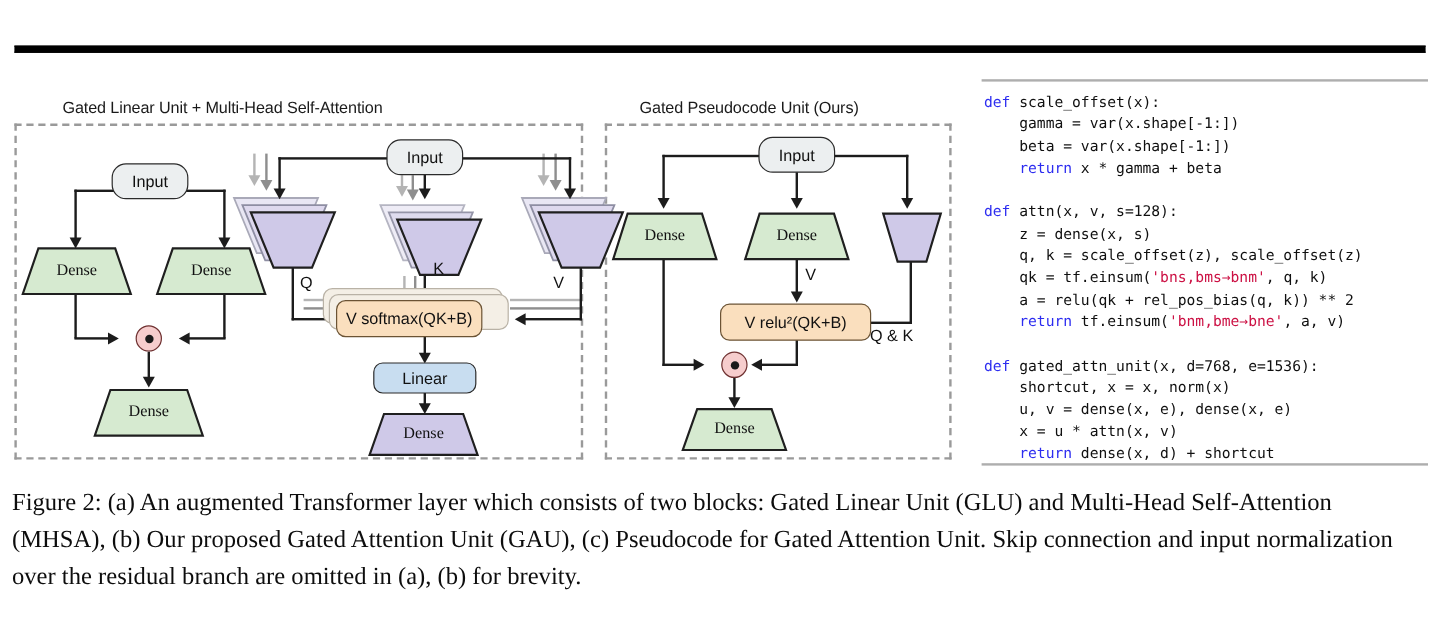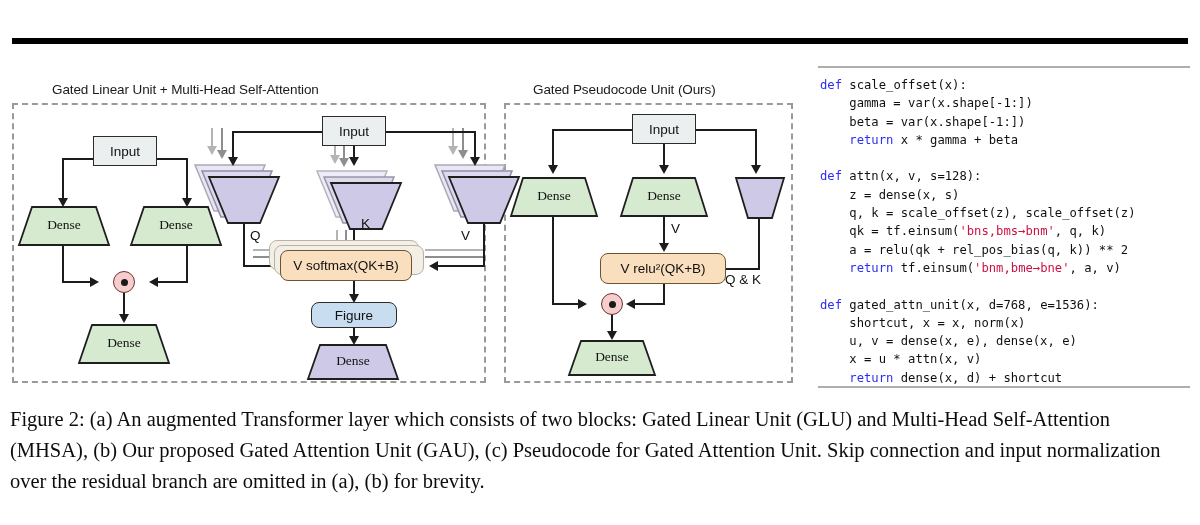--- a/index.html
+++ b/index.html
@@ -56,21 +56,21 @@
     display: flex;
     align-items: center;
     justify-content: center;
     font-size: 13.5px;
     color: #111;
     white-space: nowrap;
     z-index: 5;
   }
   .rounded-box {
     border: 1.6px solid #2b2b2b;
-    border-radius: 0;
+    border-radius: 12px;
     background: #eceff0;
   }
   .box-concat {
     border: 1.6px solid #2b2b2b;
     border-radius: 8px;
     background: #c8ddf0;
   }
   .box-attn {
     border: 1.6px solid #6b5334;
     border-radius: 8px;
@@ -338,29 +338,29 @@
 
 <div class="ln h grey" style="left:253px; top:249px; width:26px;"></div>
 <div class="ar right grey" style="left:274px; top:244.5px;"></div>
 <div class="ln h grey2" style="left:253px; top:256px; width:28px;"></div>
 <div class="ar right grey2" style="left:277px; top:251.5px;"></div>
 <div class="ln h grey" style="left:425px; top:249px; width:60px;"></div>
 <div class="ln h grey2" style="left:425px; top:256px; width:60px;"></div>
 
 <div class="node box-attn-ghost" style="left:269px; top:240px; width:150px; height:30px;"></div>
 <div class="node box-attn-ghost" style="left:274px; top:245px; width:150px; height:30px; z-index:4;"></div>
-<div class="node box-attn" style="left:280px; top:250px; width:132px; height:31px;">
+<div class="node box-attn" style="left:280px; top:250px; width:122px; height:31px;">
   <span>V softmax(QK+B)</span>
 </div>
 
 <div class="ln v" style="left:353px; top:280px; height:18px;"></div>
 <div class="ar down" style="left:348.5px; top:294px;"></div>
 
 <div class="node box-concat" style="left:311px; top:302px; width:86px; height:26px;">
-  <span>Figure</span>
+  <span>Linear</span>
 </div>
 
 <div class="ln v" style="left:353px; top:327px; height:13px;"></div>
 <div class="ar down" style="left:348.5px; top:336px;"></div>
 
 <div class="trap" style="left:307px; top:344px; width:92px; height:36px;">
   <svg width="92" height="36" viewBox="0 0 92 36">
     <polygon points="13,1 79,1 91,35 1,35" fill="#cfc9e8" stroke="#1f1f1f" stroke-width="1.8"></polygon>
   </svg>
   <div class="lbl" style="top:9px;">Dense</div>

